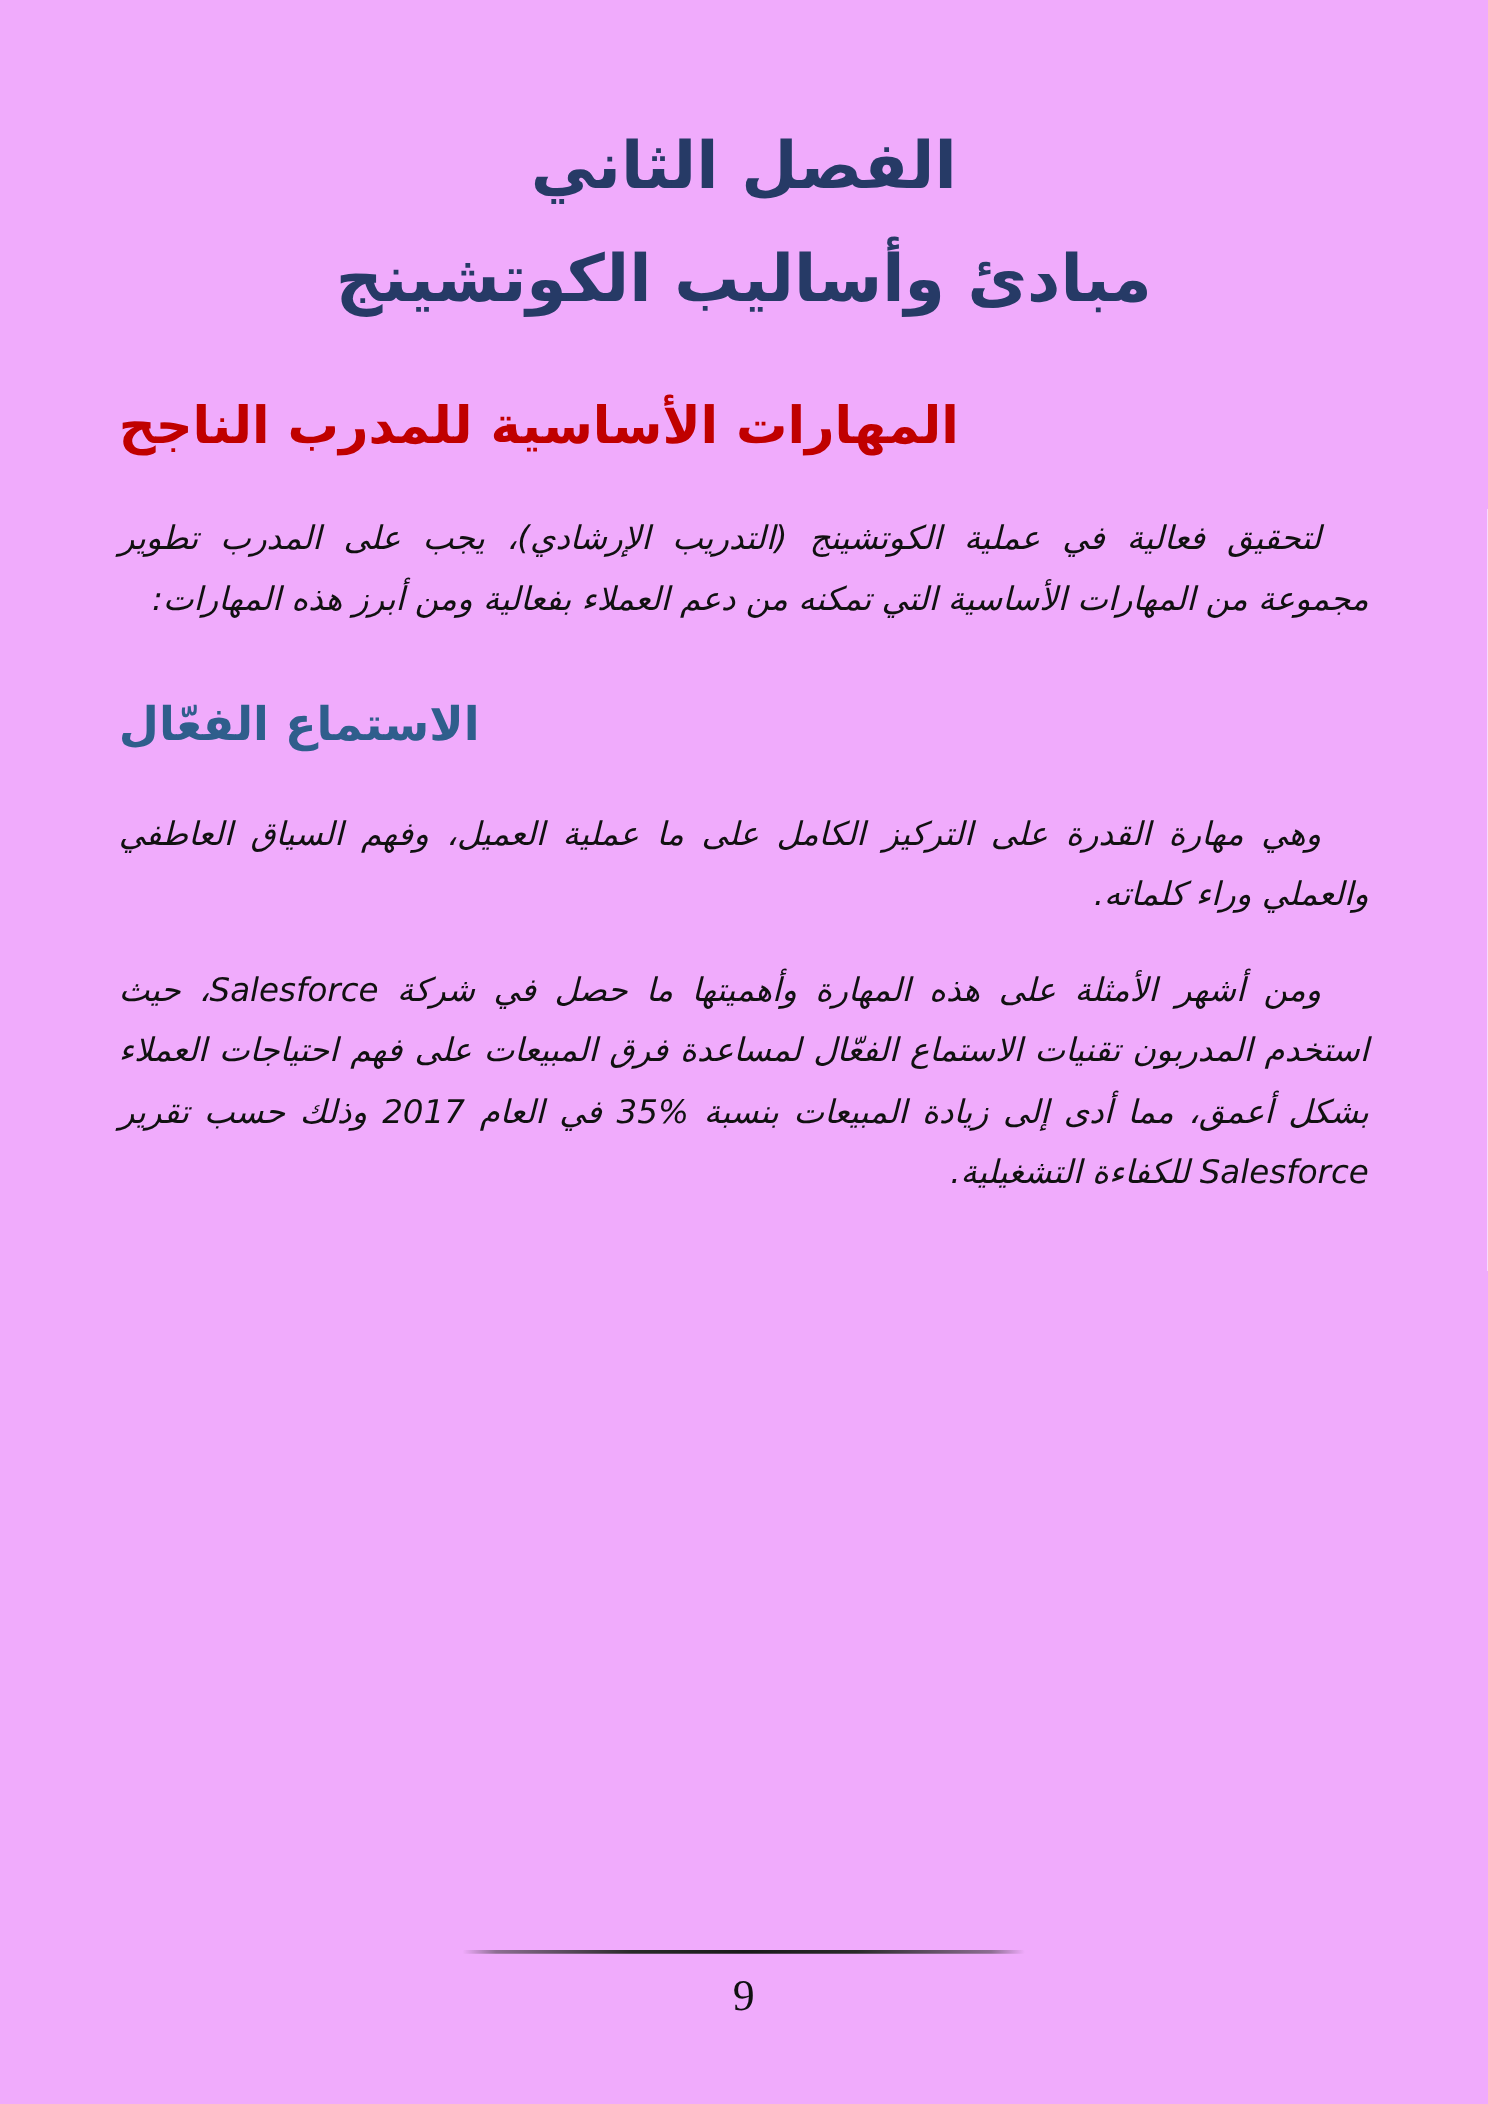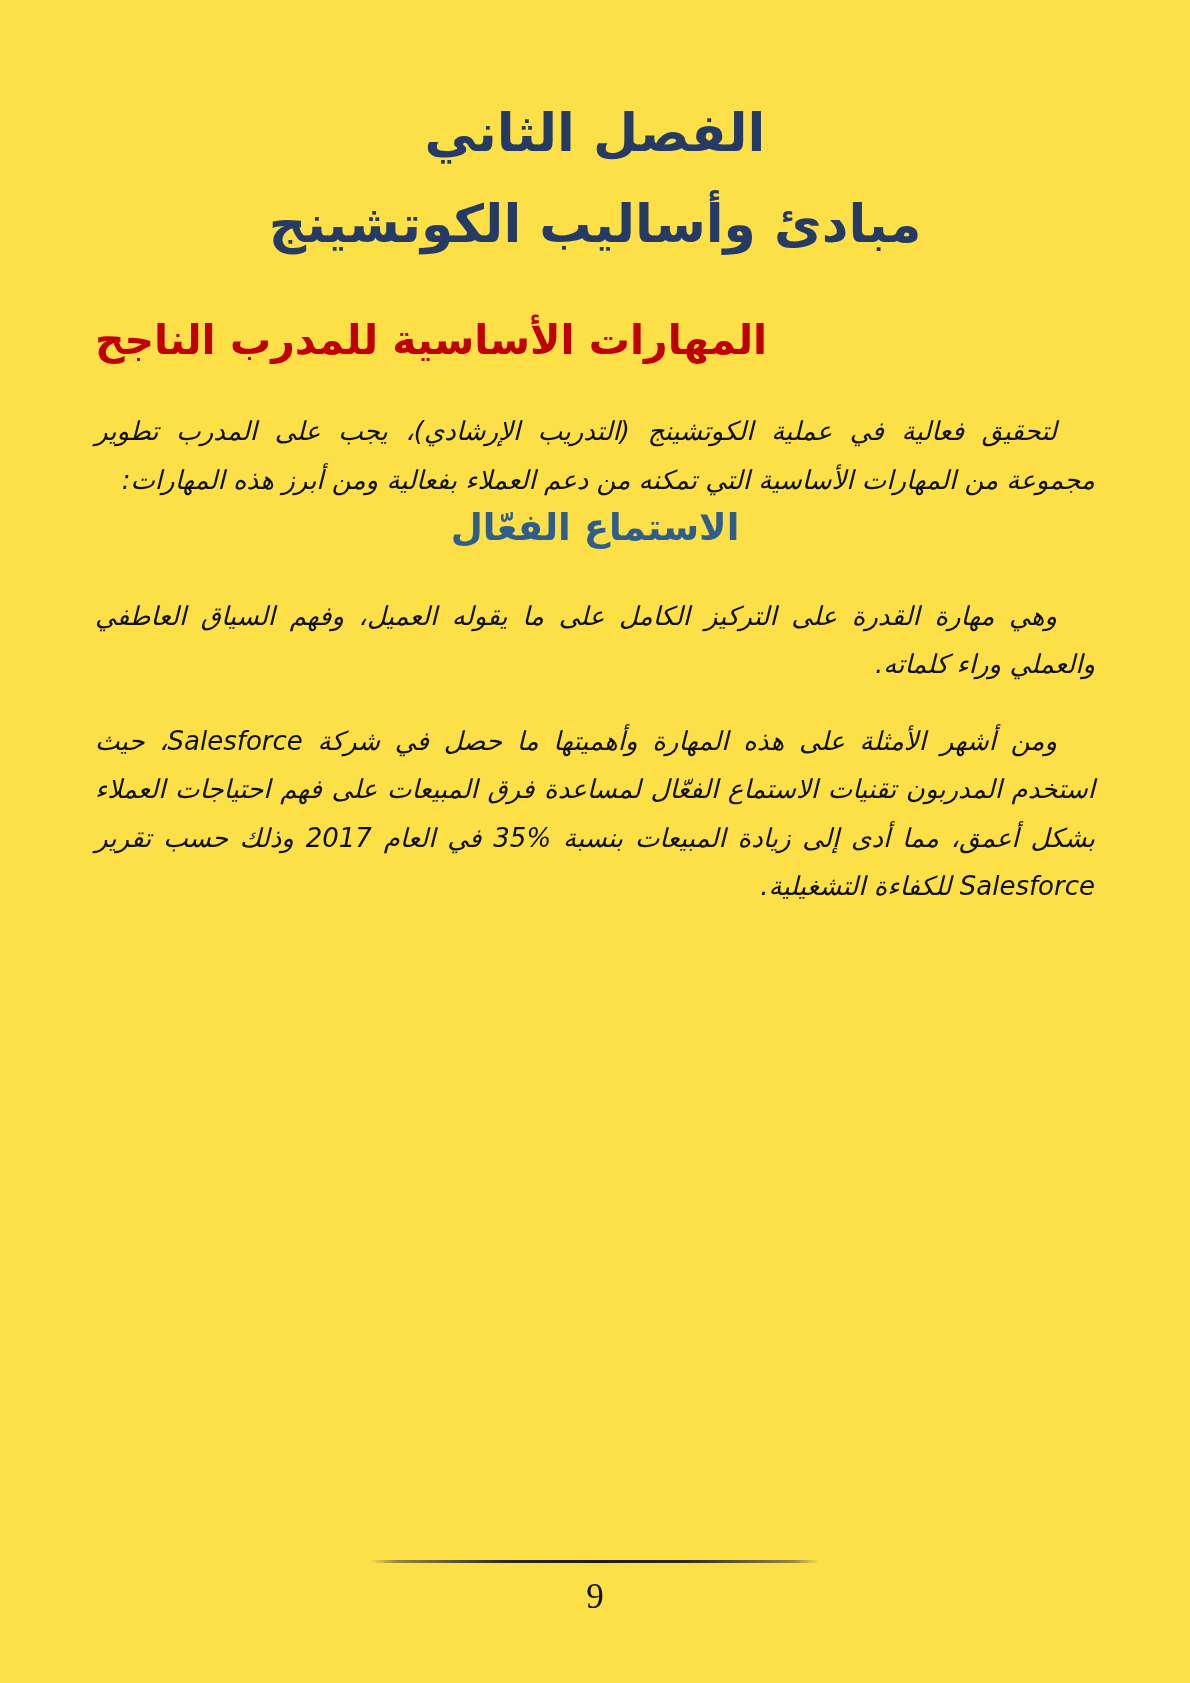--- a/index.html
+++ b/index.html
@@ -6,21 +6,21 @@
 
   html, body {
     background: #ffffff;
   }
 
   .page {
     position: relative;
     width: 1190px;
     height: 1683px;
     margin: 0 auto;
-    background: #fde047;
+    background: #f0abfc;
     font-family: "DejaVu Sans", sans-serif;
     direction: rtl;
     overflow: hidden;
   }
 
   .content {
     padding: 88px 95px 0 95px;
   }
 
   
@@ -37,24 +37,25 @@
     text-align: left;
     color: #C00000;
     font-weight: bold;
     font-size: 41px;
     margin-top: 44px;
     line-height: 1.3;
   }
 
   
   .subsection-heading {
-    text-align: center;
+    text-align: left;
     color: #2F5E8C;
     font-weight: bold;
     font-size: 37px;
+    margin-top: 52px;
     line-height: 1.3;
   }
 
   
   .para {
     direction: rtl;
     text-align: justify;
     text-indent: 38px;
     font-size: 26px;
     line-height: 1.86;
@@ -109,21 +110,21 @@
       <div>الفصل الثاني</div>
       <div>مبادئ وأساليب الكوتشينج</div>
     </h1>
 
     <h2 class="section-heading">المهارات الأساسية للمدرب الناجح</h2>
 
     <p class="para first-after-heading">لتحقيق فعالية في عملية الكوتشينج (التدريب الإرشادي)، يجب على المدرب تطوير مجموعة من المهارات الأساسية التي تمكنه من دعم العملاء بفعالية ومن أبرز هذه المهارات:</p>
 
     <h3 class="subsection-heading">الاستماع الفعّال</h3>
 
-    <p class="para first-after-heading">وهي مهارة القدرة على التركيز الكامل على ما يقوله العميل، وفهم السياق العاطفي والعملي وراء كلماته.</p>
+    <p class="para first-after-heading">وهي مهارة القدرة على التركيز الكامل على ما عملية العميل، وفهم السياق العاطفي والعملي وراء كلماته.</p>
 
     <p class="para">ومن أشهر الأمثلة على هذه المهارة وأهميتها ما حصل في شركة Salesforce، حيث استخدم المدربون تقنيات الاستماع الفعّال لمساعدة فرق المبيعات على فهم احتياجات العملاء بشكل أعمق، مما أدى إلى زيادة المبيعات بنسبة %35 في العام 2017 وذلك حسب تقرير Salesforce للكفاءة التشغيلية.</p>
 
 
   </div>
 
   <div class="footer">
     <div class="footer-rule"></div>
     <div class="page-number">9</div>
   </div>

